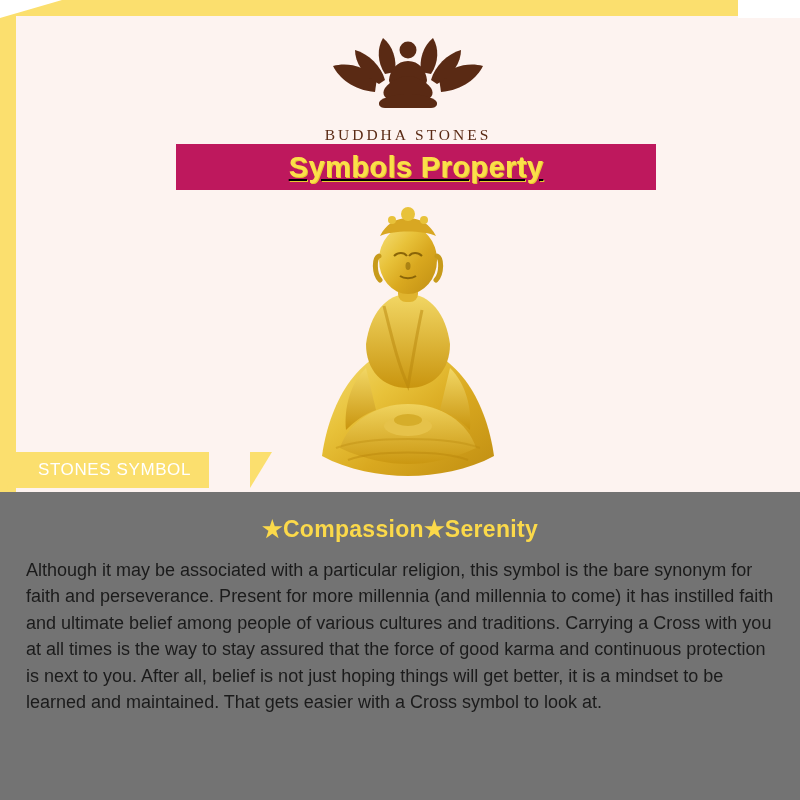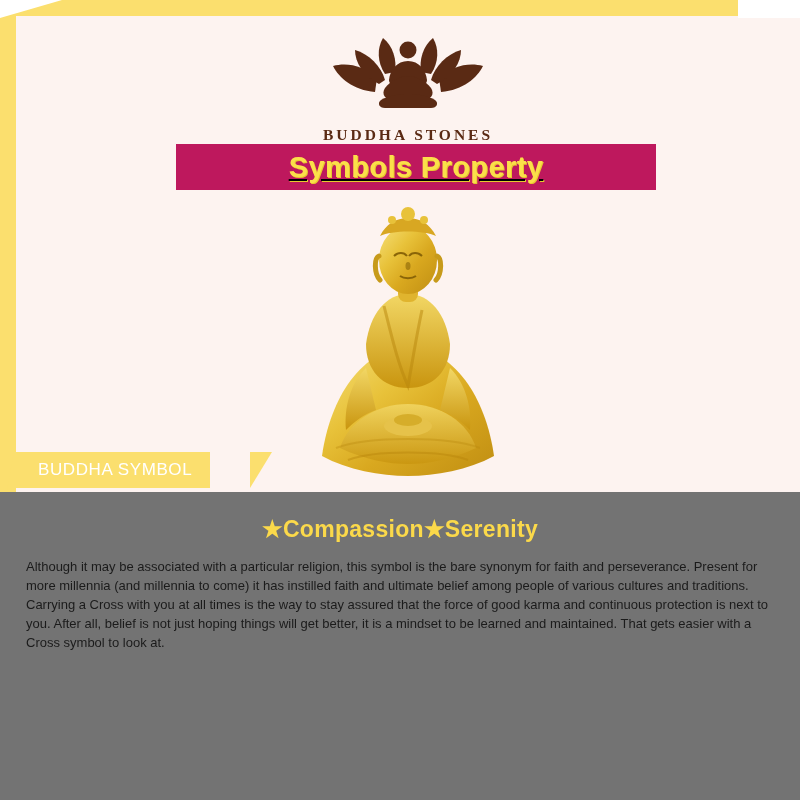--- a/index.html
+++ b/index.html
@@ -78,21 +78,21 @@
     text-align: center;
   }
   .logo-mark {
     display: block;
     margin: 0 auto;
   }
   .logo-text {
     margin-top: 4px;
     font-size: 15.5px;
     letter-spacing: 3px;
-    font-weight: bold;
+    font-weight: normal;
     color: #5a2a14;
     font-family: "Liberation Serif", serif;
   }
 
   
   .title-band {
     position: absolute;
     top: 128px;
     left: 160px;
     width: 480px;
@@ -164,21 +164,21 @@
     text-align: center;
     font-size: 23px;
     font-weight: bold;
     color: #fbd94a;
     letter-spacing: .3px;
     margin-top: 8px;
   }
   .keywords .star { color: #fbd94a; }
   .body-text {
     margin-top: 14px;
-    font-size: 13px;
+    font-size: 18px;
     line-height: 1.47;
     color: #1b1b1b;
     text-align: left;
   }
 </style>
 </head>
 <body>
 
 <div class="page">
 
@@ -261,21 +261,21 @@
 
         <path d="M91 58 C86 60 86 76 92 82" fill="none" stroke="#c79a1a" stroke-width="5" stroke-linecap="round"></path>
         <path d="M149 58 C154 60 154 76 148 82" fill="none" stroke="#c79a1a" stroke-width="5" stroke-linecap="round"></path>
 
         <path d="M60 262 C86 252 154 252 180 262" fill="none" stroke="#b8860b" stroke-width="2" opacity="0.45"></path>
         <path d="M48 250 C80 238 160 238 192 250" fill="none" stroke="#b8860b" stroke-width="2" opacity="0.35"></path>
       </svg>
     </div>
 
     <div class="ribbon">
-      <span class="ribbon-label">BUDDHA SYMBOL</span>
+      <span class="ribbon-label">STONES SYMBOL</span>
     </div>
     <div class="ribbon-tail"></div>
 
   </div>
 
   <div class="panel">
     <div class="keywords">
       <span class="star">★</span><span>Compassion</span><span class="star">★</span><span>Serenity</span>
     </div>
     <div class="body-text">Although it may be associated with a particular religion, this symbol is the bare synonym for faith and perseverance. Present for more millennia (and millennia to come) it has instilled faith and ultimate belief among people of various cultures and traditions. Carrying a Cross with you at all times is the way to stay assured that the force of good karma and continuous protection is next to you. After all, belief is not just hoping things will get better, it is a mindset to be learned and maintained. That gets easier with a Cross symbol to look at.</div>

